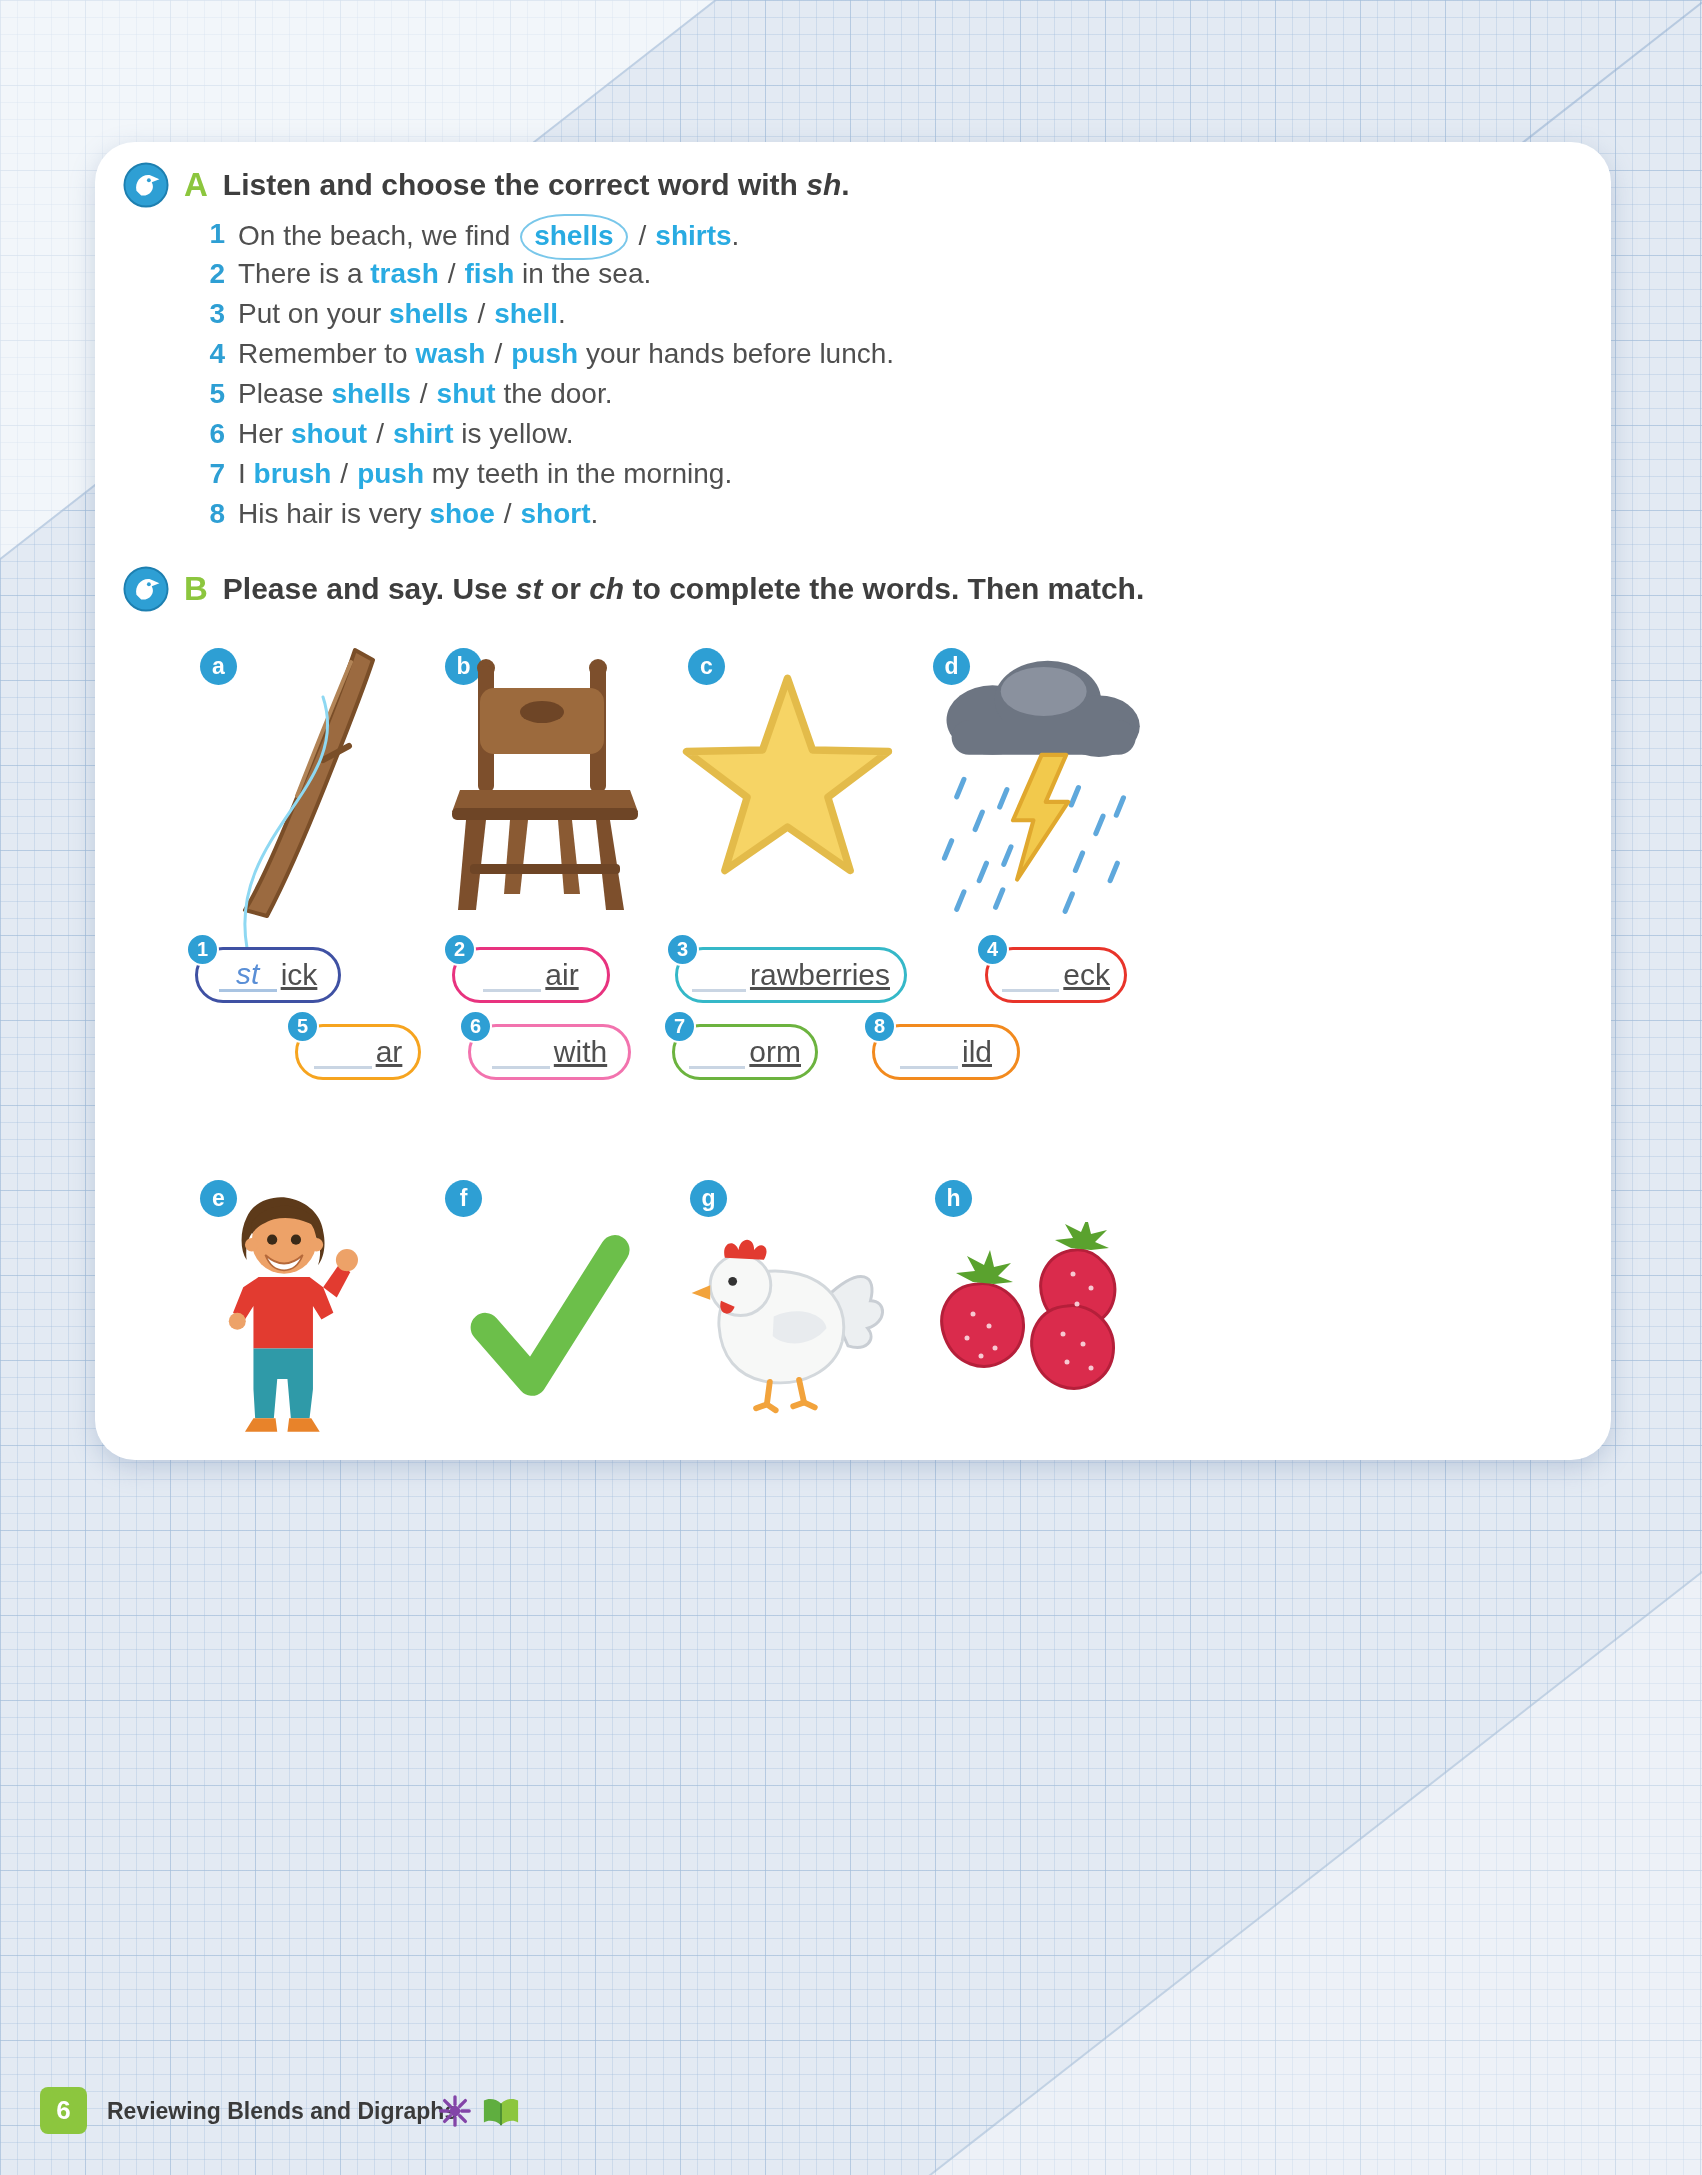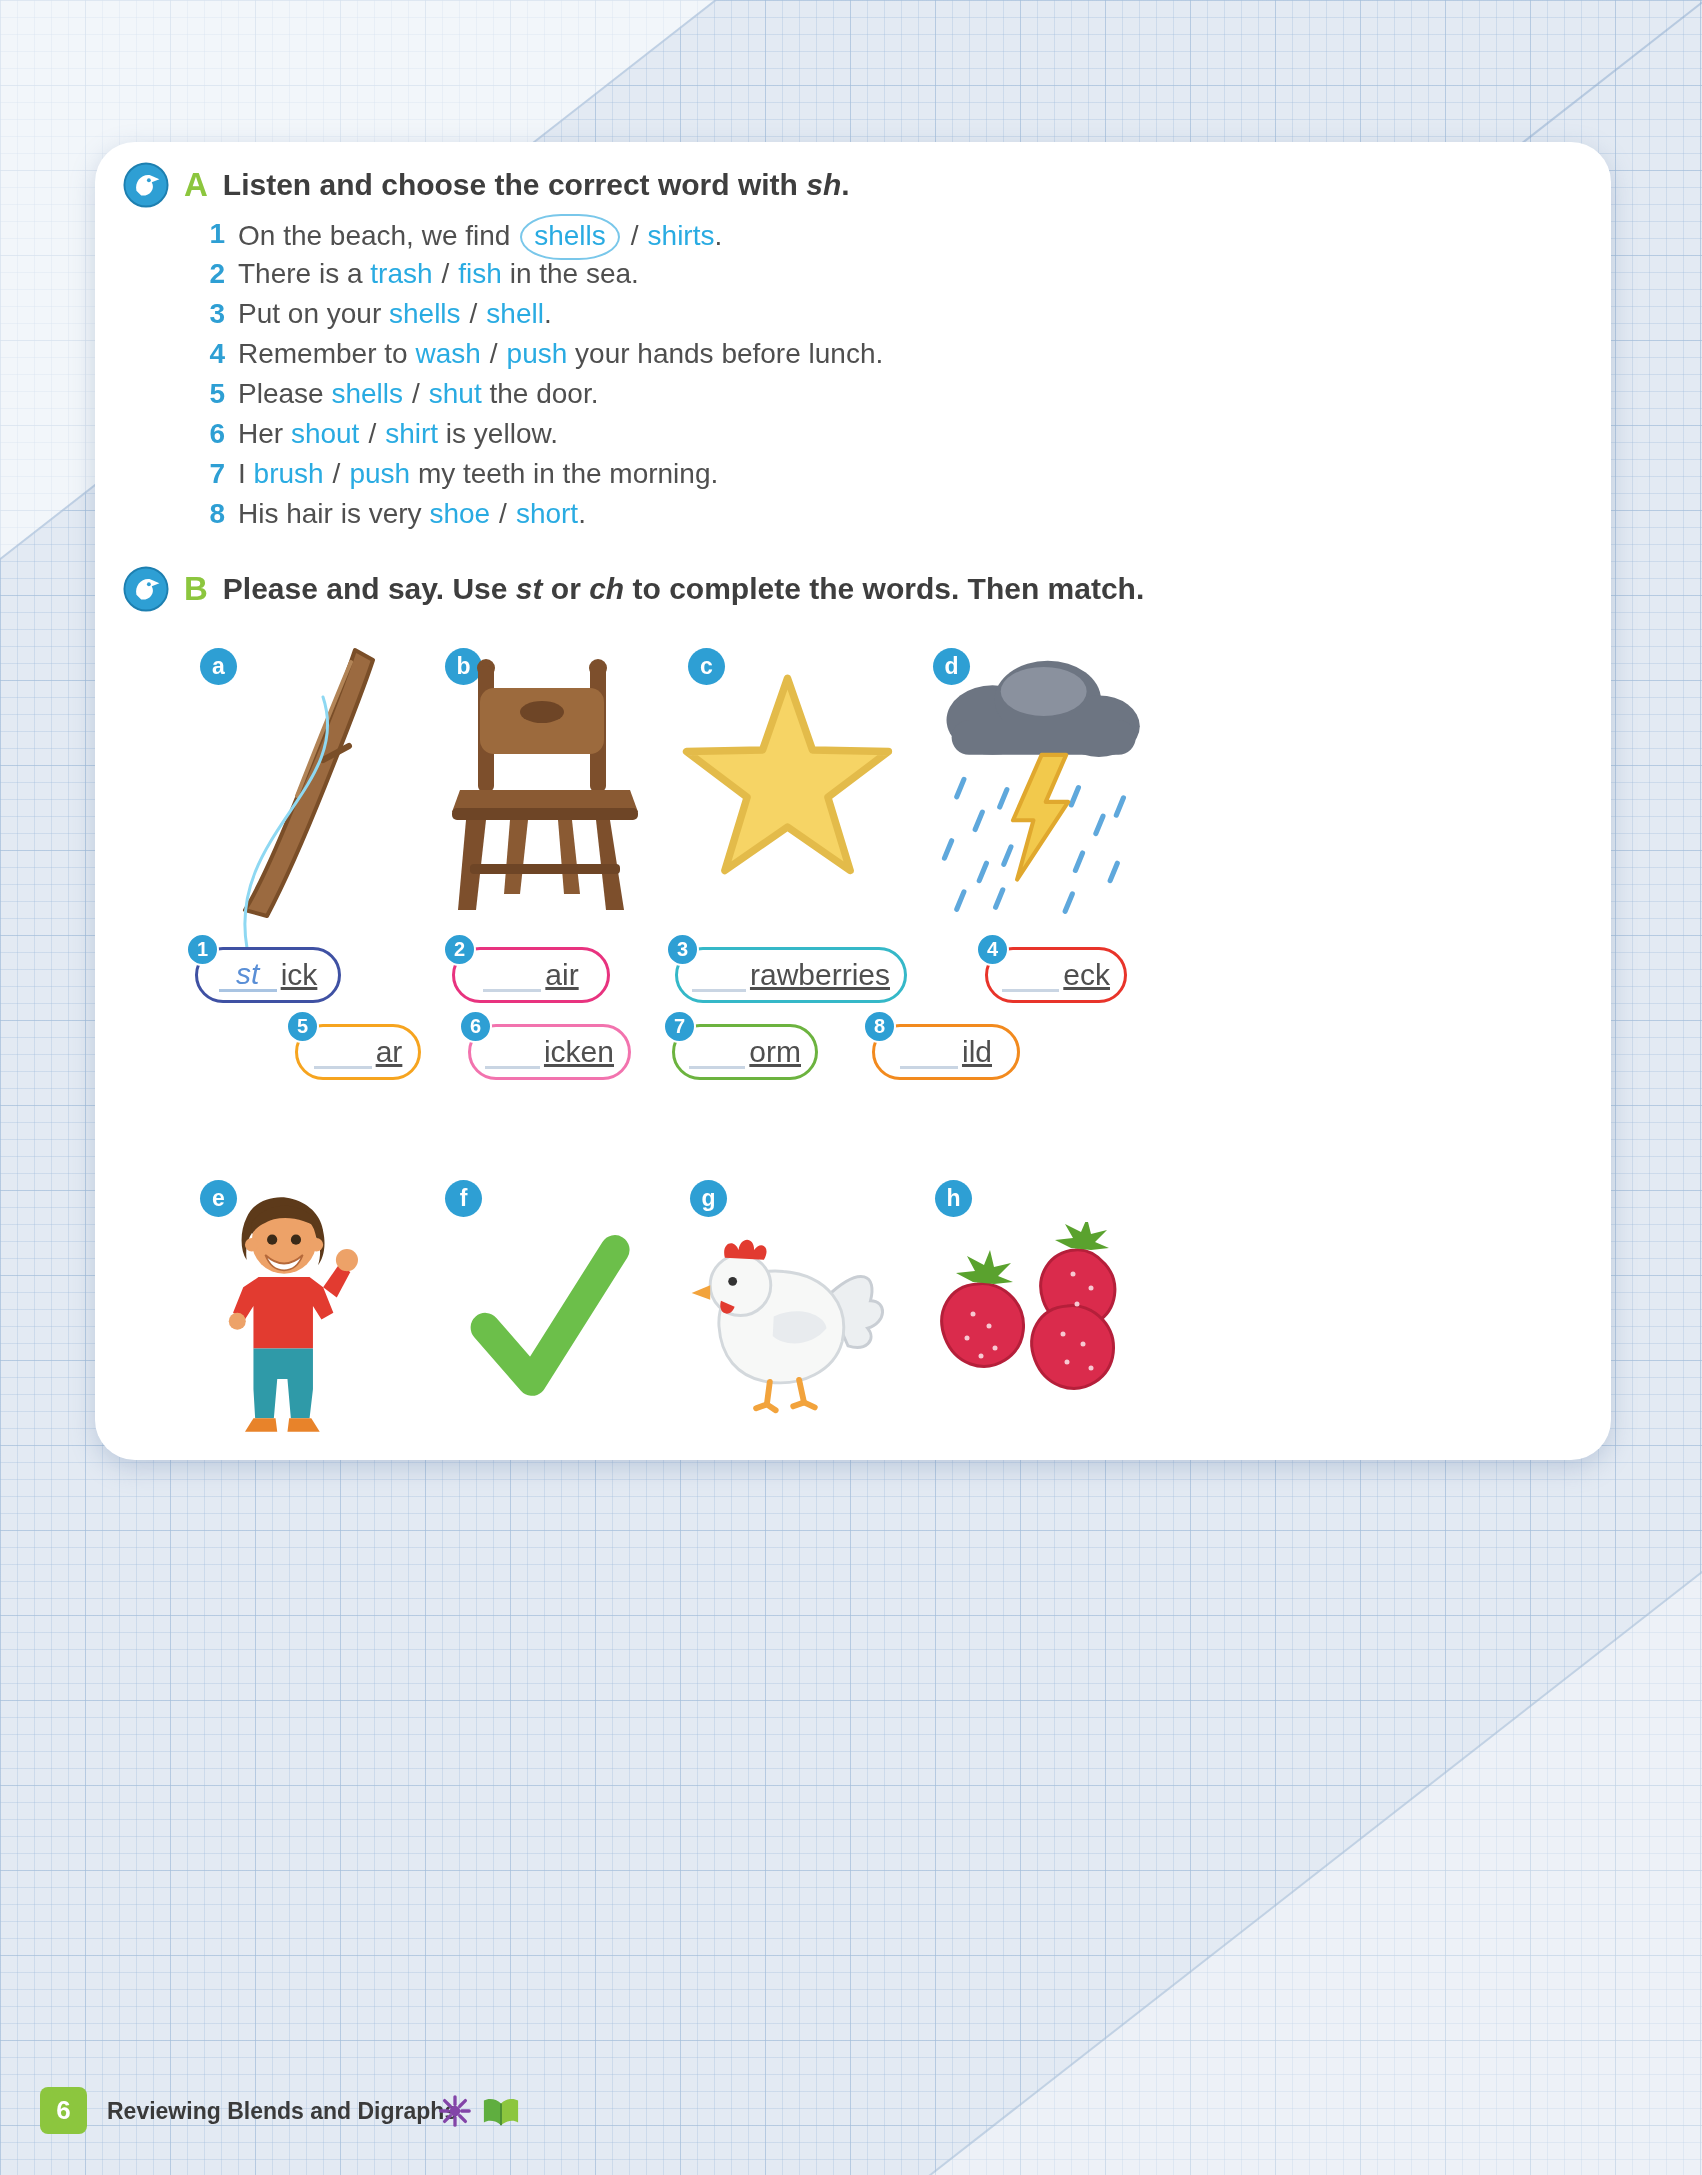--- a/index.html
+++ b/index.html
@@ -40,21 +40,21 @@
   .sec-letter { font-size:33px; font-weight:bold; color:#8cc63e; }
   .sec-title  { font-size:30px; font-weight:bold; color:#3e3e3e; white-space:nowrap;text-align:right; }
   .sec-title i { font-style:italic; }
 
   
   .a-row  { position:absolute; height:40px; width:1400px; }
   .a-num  { position:absolute; left:100px; width:30px; text-align:right;
             font-weight:bold; color:#2e9fd4; font-size:28px; line-height:40px; }
   .a-text { position:absolute; left:143px; font-size:28px; color:#4f4f4f;
             line-height:40px; white-space:nowrap; }
-  .choice { color:#29abe2; }
+  .choice { color:#29abe2;font-weight:bold; }
   .slash  { color:#4f4f4f; margin:0 9px; }
   .circled{ display:inline-block; border:2.5px solid #79c7ea;
             border-radius:48% / 58%; padding:0 12px 2px; margin:0 2px; }
 
   
   .letter-badge {
     position:absolute; width:37px; height:37px; border-radius:50%;
     background:#2e9fd4; color:#fff; font-weight:bold; font-size:23px;
     display:flex; align-items:center; justify-content:center;
   }
@@ -237,21 +237,21 @@
   </div>
 
   <div class="wbox" style="left: 200px; top: 882px; width: 126px; border-color: rgb(246, 164, 31);">
     <span class="num-badge">5</span>
     <span class="blank"></span>
     <span class="ending">ar</span>
   </div>
   <div class="wbox" style="left: 373px; top: 882px; width: 163px; border-color: rgb(242, 115, 174);">
     <span class="num-badge">6</span>
     <span class="blank"></span>
-    <span class="ending">icken</span>
+    <span class="ending">with</span>
   </div>
   <div class="wbox" style="left: 577px; top: 882px; width: 146px; border-color: rgb(108, 179, 63);">
     <span class="num-badge">7</span>
     <span class="blank"></span>
     <span class="ending">orm</span>
   </div>
   <div class="wbox" style="left: 777px; top: 882px; width: 148px; border-color: rgb(242, 138, 30);">
     <span class="num-badge">8</span>
     <span class="blank"></span>
     <span class="ending">ild</span>

